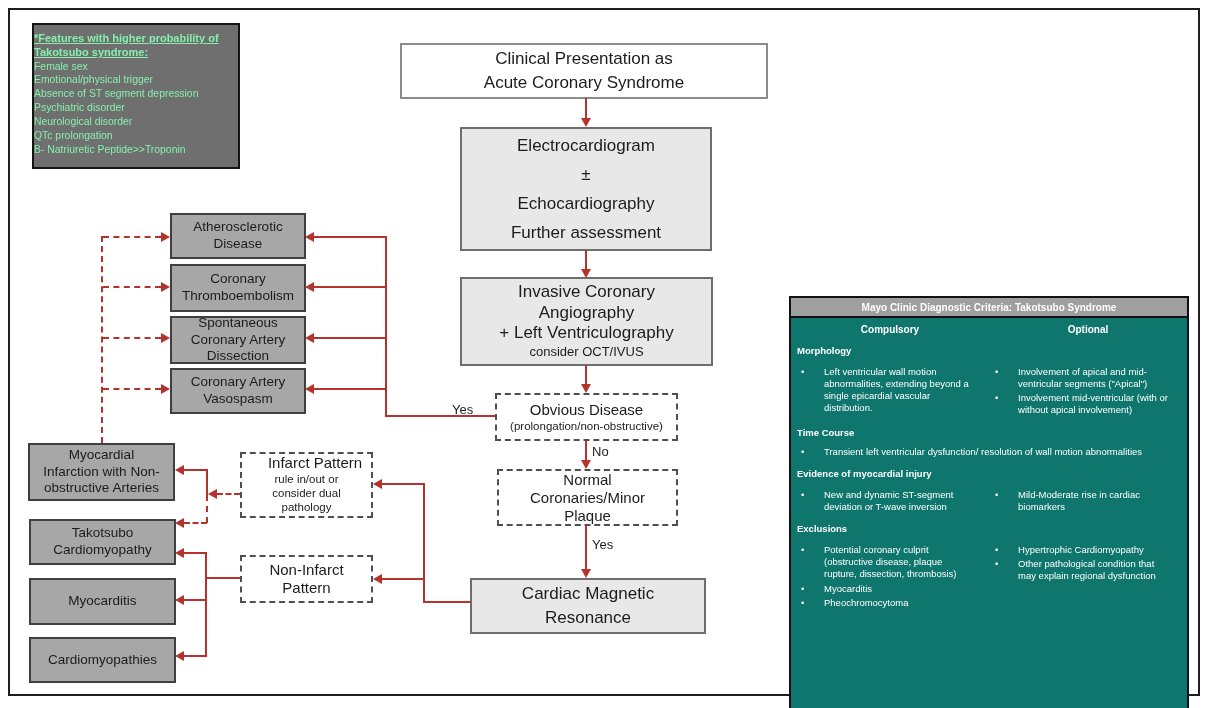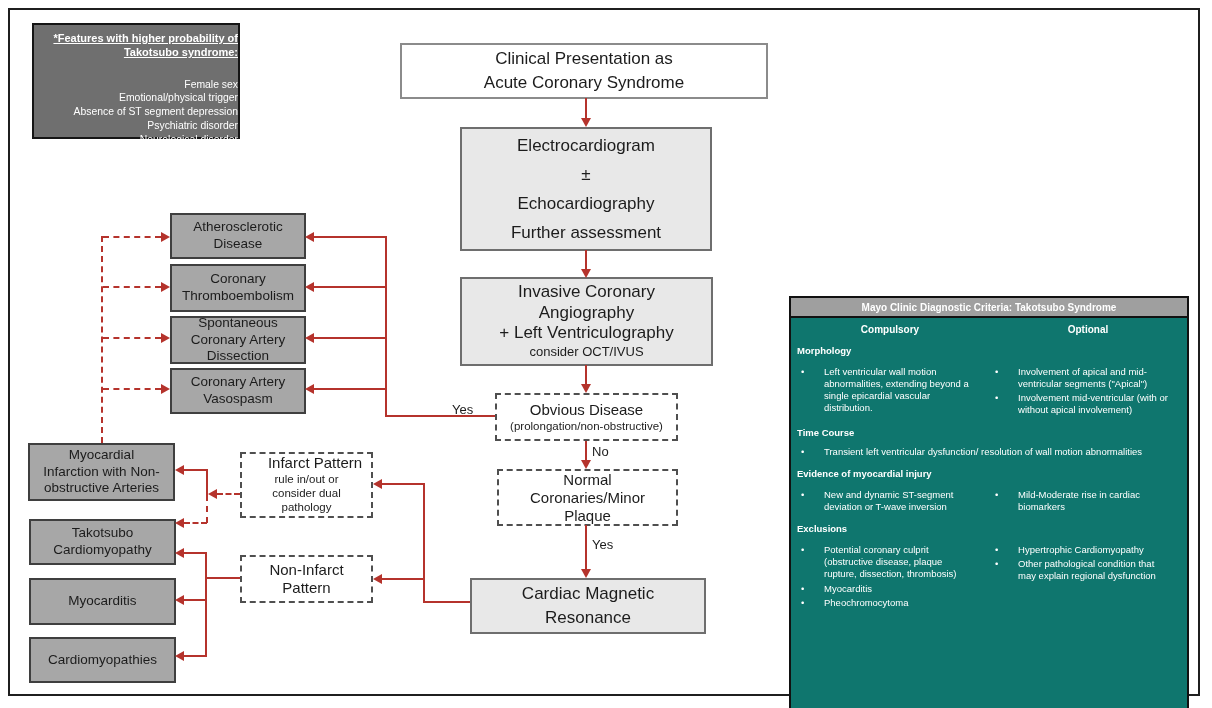--- a/index.html
+++ b/index.html
@@ -27,24 +27,24 @@
   .hl.dash{border-top-style:dashed;}
   .vl{position:absolute;width:0;border-left:2px solid #b5332c;}
   .vl.dash{border-left-style:dashed;}
   .ah{position:absolute;width:0;height:0;}
   .ah.down{border-left:5px solid transparent;border-right:5px solid transparent;border-top:9px solid #b5332c;}
   .ah.left{border-top:5px solid transparent;border-bottom:5px solid transparent;border-right:9px solid #b5332c;}
   .ah.right{border-top:5px solid transparent;border-bottom:5px solid transparent;border-left:9px solid #b5332c;}
   .lbl{position:absolute;font-size:13px;color:#1c1c1c;}
 
   
-  .features{position:absolute;left:32px;top:23px;width:208px;height:116px;background:#6f6f6f;
-            border:2px solid #151515;box-sizing:border-box;color:#ffffff;text-align:right;}
+  .features{position:absolute;left:32px;top:23px;width:208px;height:146px;background:#6f6f6f;
+            border:2px solid #151515;box-sizing:border-box;color:#86efac;text-align:left;}
   .features-title{font-weight:bold;text-decoration:underline;font-size:11px;line-height:1.3;padding-top:6px;white-space:pre-line;}
-  .features-list{margin-top:18px;font-size:10.4px;}
+  .features-list{margin-top:0;font-size:10.4px;}
   .feat-item{line-height:1.33;}
 
   
   .mayo{position:absolute;left:789px;top:296px;width:400px;height:464px;background:#0f766e;
         border:2px solid #111;box-sizing:border-box;color:#fff;font-size:9.5px;}
   .mayo-title{background:#9f9f9f;border-bottom:2px solid #111;text-align:center;font-weight:bold;
               font-size:10px;padding:4px 0 3px;color:#fff;}
   .mayo-colheads{display:grid;grid-template-columns:1fr 1fr;font-weight:bold;font-size:10px;
                  text-align:center;padding-top:6px;}
   .tbl-heading{font-weight:bold;font-size:9.5px;padding:10px 6px 0;}

